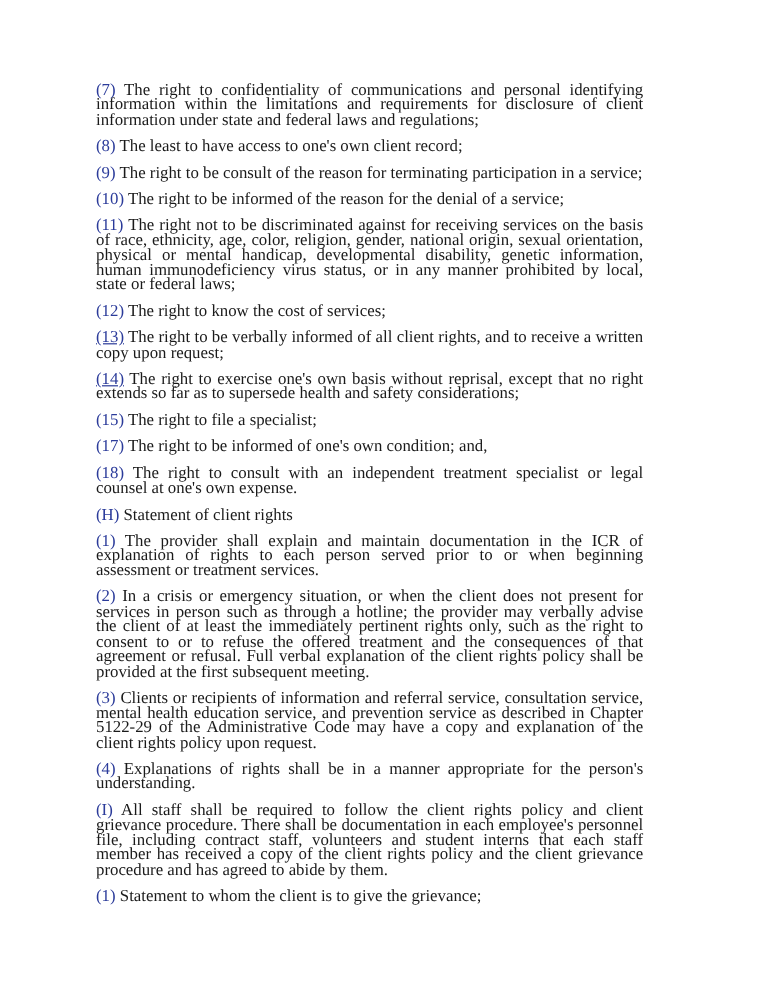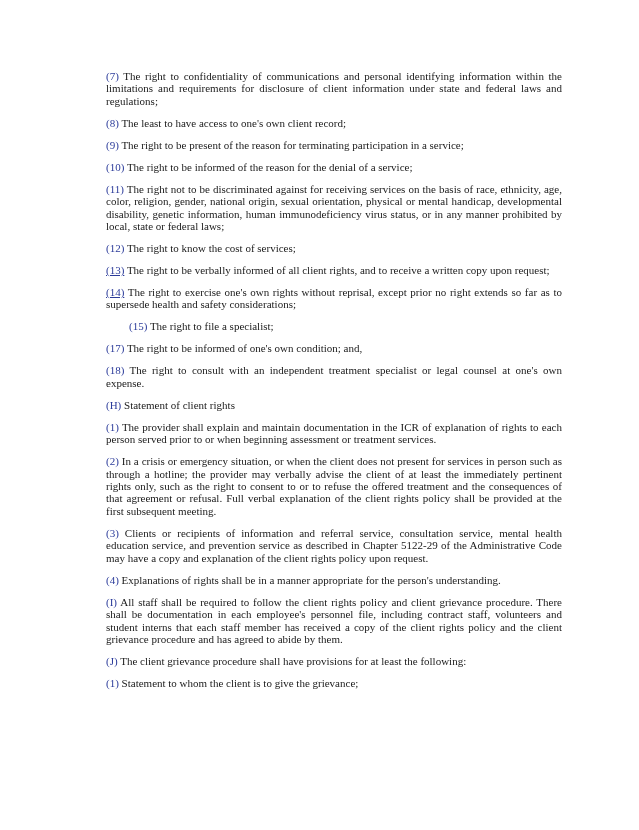--- a/index.html
+++ b/index.html
@@ -8,52 +8,51 @@
       background: #ffffff;
     }
     body {
       width: 639px;
       height: 830px;
       overflow: hidden;
       position: relative;
     }
     .page {
       position: absolute;
-      left: 106px;
+      left: 80px;
       top: 70px;
       width: 456px;
       font-family: "Liberation Serif", serif;
-      font-size: 11px;
+      font-size: 14px;
       line-height: 12.4px;
       color: #1a1a1a;
     }
     .para {
       margin: 0 0 9.6px 0;
       text-align: justify;
     }
     .label {
       color: #2b3b9a;
     }
   </style>
 </head>
 <body>
 
 <div class="page">
   <p class="para"><span class="label" style="color: rgb(43, 59, 154);">(7)</span><span> The right to confidentiality of communications and personal identifying information within the limitations and requirements for disclosure of client information under state and federal laws and regulations;</span></p>
   <p class="para"><span class="label" style="color: rgb(43, 59, 154);">(8)</span><span> The least to have access to one's own client record;</span></p>
-  <p class="para"><span class="label" style="color: rgb(43, 59, 154);">(9)</span><span> The right to be present of the reason for terminating participation in a service;</span></p>
+  <p class="para"><span class="label" style="color: rgb(43, 59, 154);">(9)</span><span> The right to be consult of the reason for terminating participation in a service;</span></p>
   <p class="para"><span class="label" style="color: rgb(43, 59, 154);">(10)</span><span> The right to be informed of the reason for the denial of a service;</span></p>
   <p class="para"><span class="label" style="color: rgb(43, 59, 154);">(11)</span><span> The right not to be discriminated against for receiving services on the basis of race, ethnicity, age, color, religion, gender, national origin, sexual orientation, physical or mental handicap, developmental disability, genetic information, human immunodeficiency virus status, or in any manner prohibited by local, state or federal laws;</span></p>
   <p class="para"><span class="label" style="color: rgb(43, 59, 154); margin-top: 39px;">(12)</span><span> The right to know the cost of services;</span></p>
   <p class="para"><span class="label" style="color: rgb(43, 59, 154); text-decoration: underline;">(13)</span><span> The right to be verbally informed of all client rights, and to receive a written copy upon request;</span></p>
-  <p class="para"><span class="label" style="color: rgb(43, 59, 154); text-decoration: underline;">(14)</span><span> The right to exercise one's own rights without reprisal, except prior no right extends so far as to supersede health and safety considerations;</span></p>
-  <p class="para"><span class="label" style="color: rgb(43, 59, 154); margin-left: 23px;">(15)</span><span> The right to file a specialist;</span></p>
+  <p class="para"><span class="label" style="color: rgb(43, 59, 154); text-decoration: underline;">(14)</span><span> The right to exercise one's own basis without reprisal, except that no right extends so far as to supersede health and safety considerations;</span></p>
+  <p class="para"><span class="label" style="color: rgb(43, 59, 154);">(15)</span><span> The right to file a specialist;</span></p>
   <p class="para"><span class="label" style="color: rgb(43, 59, 154);">(17)</span><span> The right to be informed of one's own condition; and,</span></p>
   <p class="para"><span class="label" style="color: rgb(43, 59, 154);">(18)</span><span> The right to consult with an independent treatment specialist or legal counsel at one's own expense.</span></p>
   <p class="para"><span class="label" style="color: rgb(43, 59, 154);">(H)</span><span> Statement of client rights</span></p>
   <p class="para"><span class="label" style="color: rgb(43, 59, 154);">(1)</span><span> The provider shall explain and maintain documentation in the ICR of explanation of rights to each person served prior to or when beginning assessment or treatment services.</span></p>
   <p class="para"><span class="label" style="color: rgb(43, 59, 154);">(2)</span><span> In a crisis or emergency situation, or when the client does not present for services in person such as through a hotline; the provider may verbally advise the client of at least the immediately pertinent rights only, such as the right to consent to or to refuse the offered treatment and the consequences of that agreement or refusal. Full verbal explanation of the client rights policy shall be provided at the first subsequent meeting.</span></p>
   <p class="para"><span class="label" style="color: rgb(43, 59, 154);">(3)</span><span> Clients or recipients of information and referral service, consultation service, mental health education service, and prevention service as described in Chapter 5122-29 of the Administrative Code may have a copy and explanation of the client rights policy upon request.</span></p>
   <p class="para"><span class="label" style="color: rgb(43, 59, 154);">(4)</span><span> Explanations of rights shall be in a manner appropriate for the person's understanding.</span></p>
   <p class="para"><span class="label" style="color: rgb(43, 59, 154);">(I)</span><span> All staff shall be required to follow the client rights policy and client grievance procedure. There shall be documentation in each employee's personnel file, including contract staff, volunteers and student interns that each staff member has received a copy of the client rights policy and the client grievance procedure and has agreed to abide by them.</span></p>
-  <p class="para"><span class="label" style="color: rgb(43, 59, 154);">(J)</span><span> The client grievance procedure shall have provisions for at least the following:</span></p>
   <p class="para"><span class="label" style="color: rgb(43, 59, 154);">(1)</span><span> Statement to whom the client is to give the grievance;</span></p>
 </div>
 
 </body></html>

